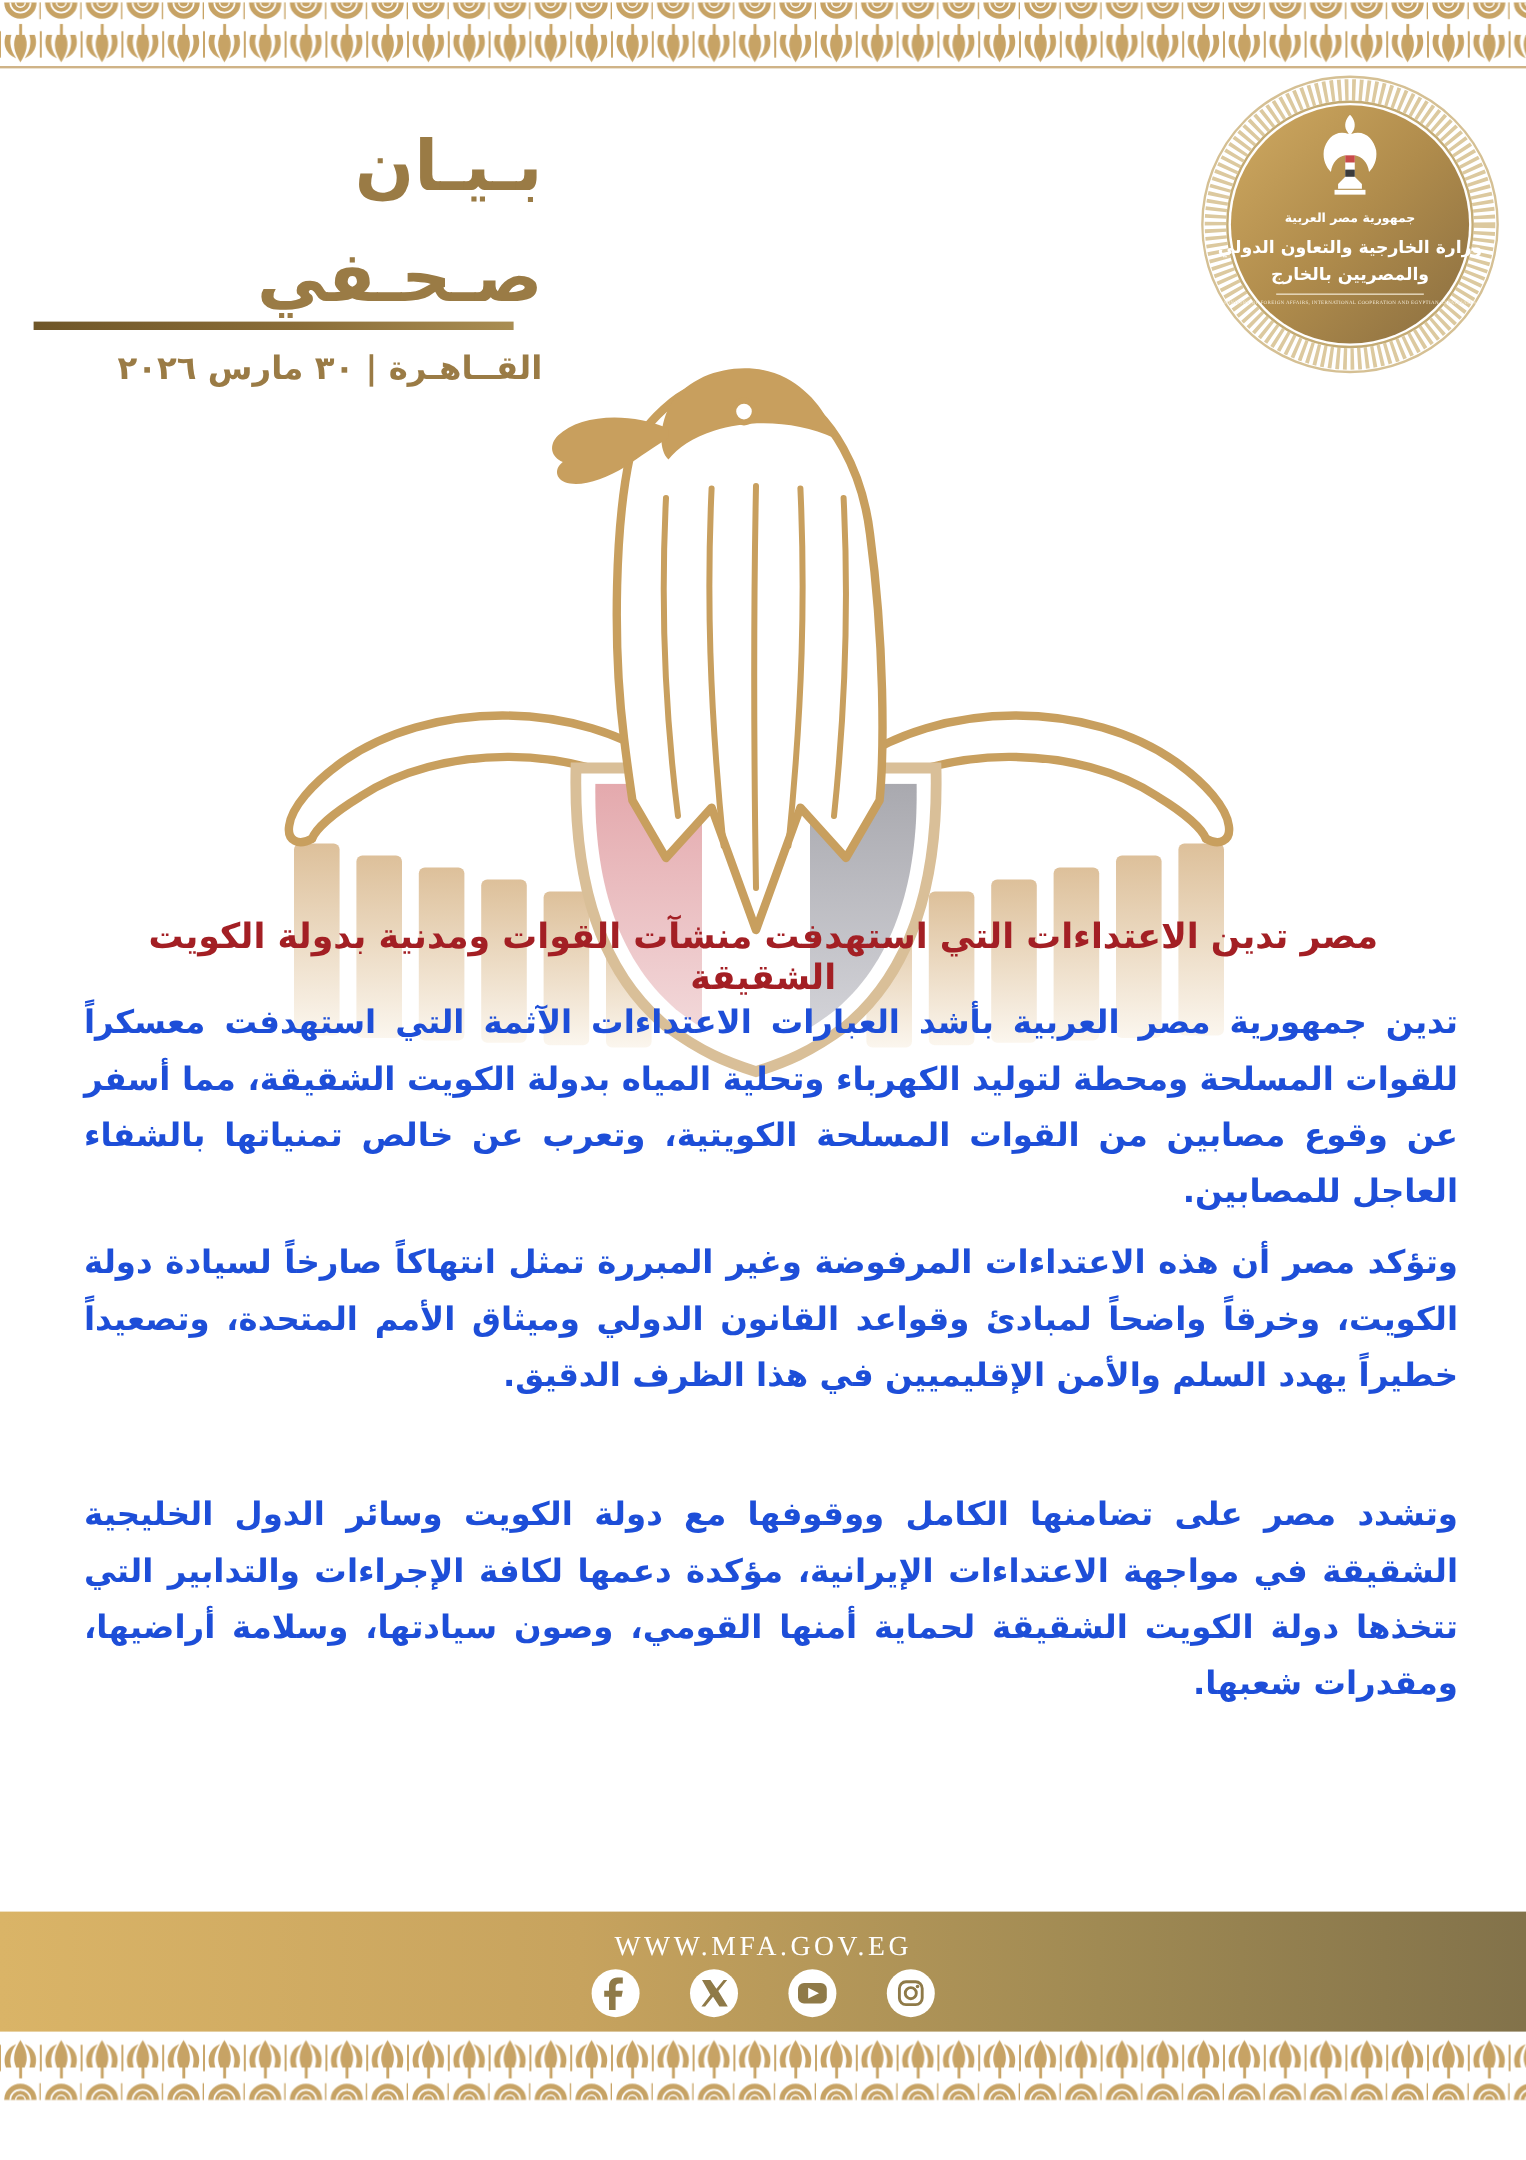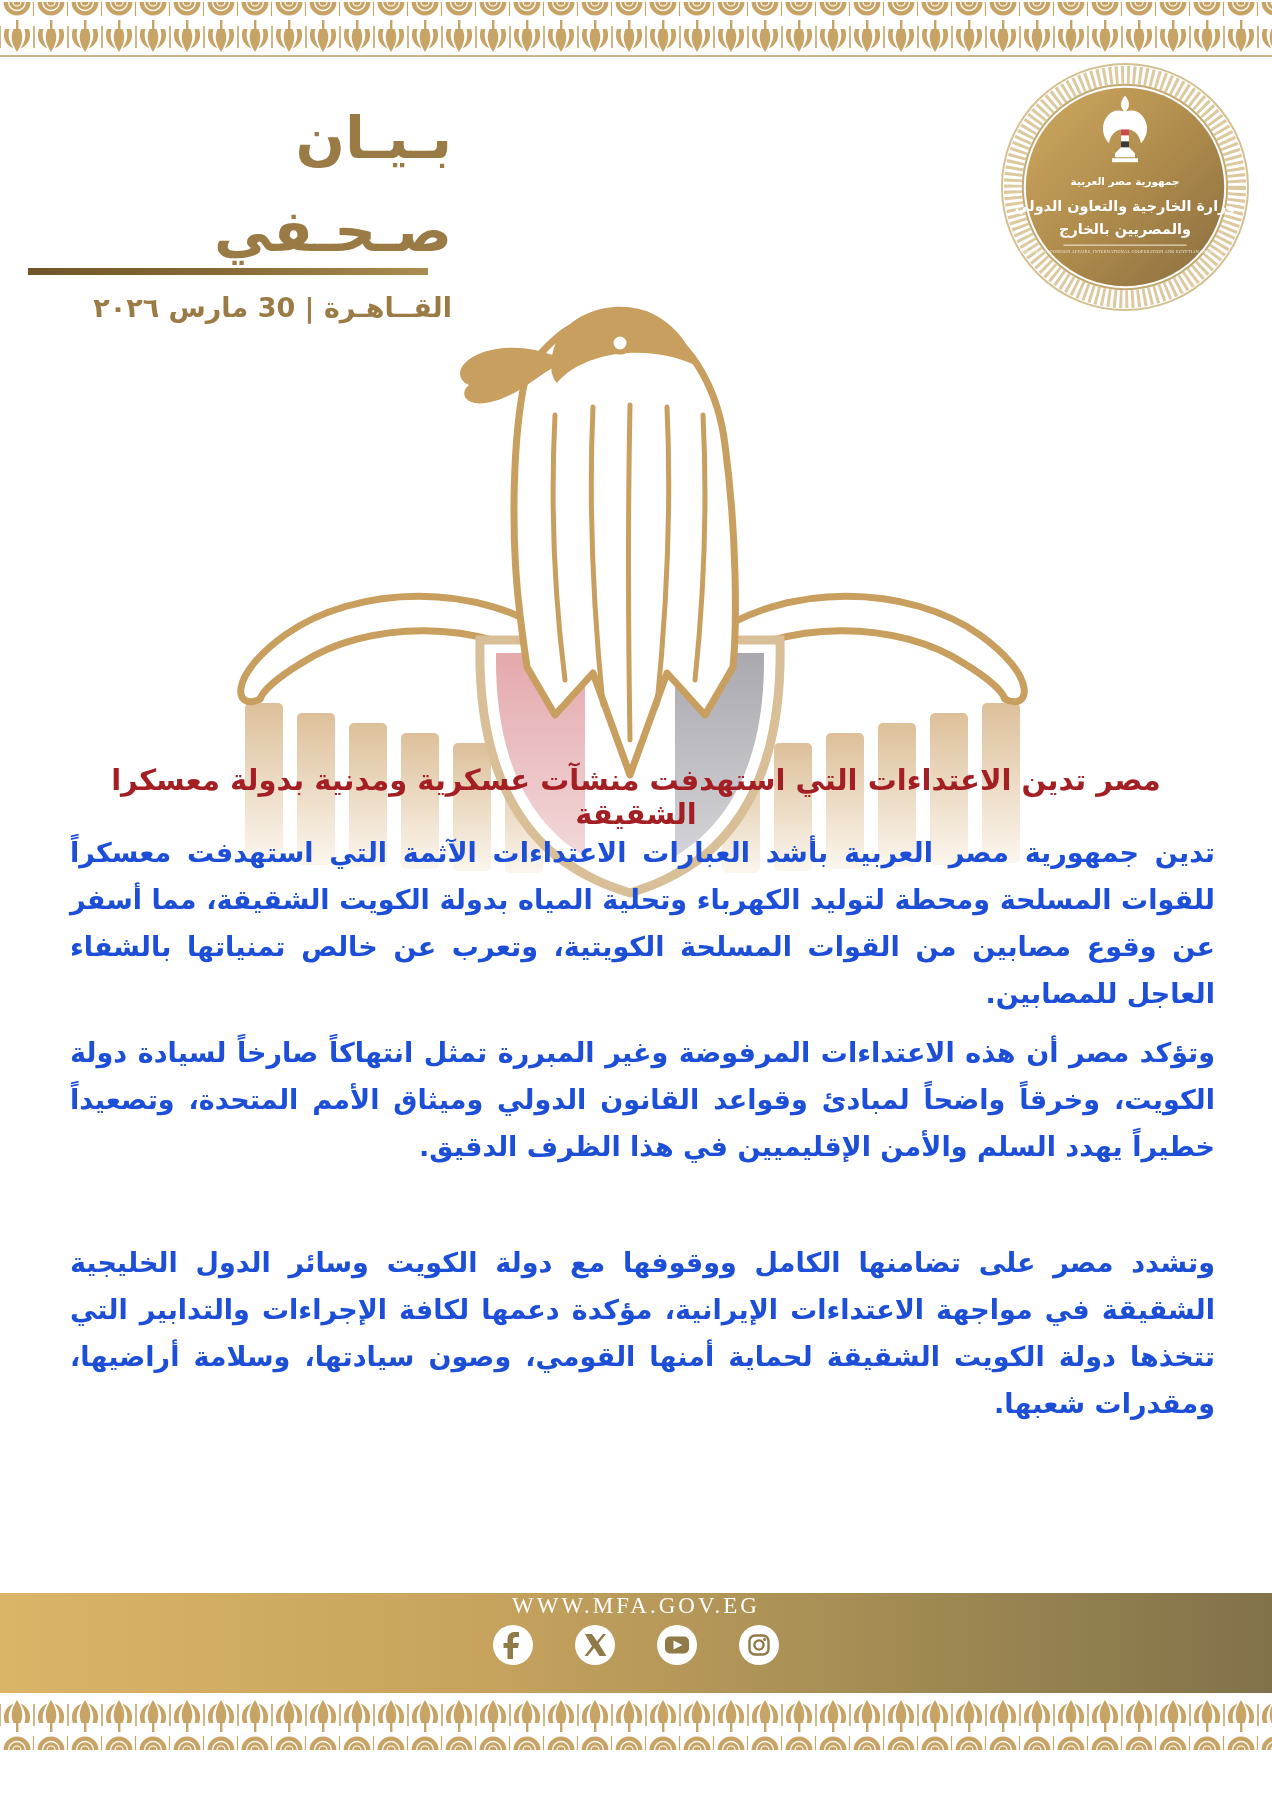--- a/index.html
+++ b/index.html
@@ -42,21 +42,21 @@
   .para-1 { top:830px; }
   .para-2 { top:1030px; }
   .para-3 { top:1240px; }
   
   .footer-bar {
     position:absolute; left:0; top:1593px; width:1272px; height:100px; z-index:2;
     background:linear-gradient(90deg,#dab467 0%, #c7a35e 38%, #a08a53 72%, #82724a 100%);
     text-align:center;
   }
   .footer-url {
-    margin-top:0; font-family:"Liberation Serif", serif;
+    margin-top:16px; font-family:"Liberation Serif", serif;
     font-size:23px; letter-spacing:3px; color:#ffffff; font-weight:normal;
   }
   .footer-icons { margin-top:3px; height:46px; }
   .footer-icons svg { vertical-align:top; }
 </style>
 </head>
 <body>
 
 <div id="page">
 
@@ -76,21 +76,21 @@
           <rect x="32.9" y="38" width="2.2" height="14" fill="#c7a365"></rect>
         </pattern>
       </defs>
       <rect x="0" y="0" width="1272" height="54" fill="url(#friezeT)"></rect>
     </svg>
   </div>
   <div class="frieze-line-top"></div>
 
   <div class="press-block">
     <div class="press-title">بـيـان صـحـفي</div>
-    <div class="press-date">القــاهـرة | 30 مارس ٢٠٢٦</div>
+    <div class="press-date">القــاهـرة | ٣٠ مارس ٢٠٢٦</div>
   </div>
   <div class="header-rule"></div>
 
   <div class="seal">
     <svg viewBox="-130 -130 260 260" width="258" height="258" xmlns="http://www.w3.org/2000/svg">
       <defs>
         <linearGradient id="sealGrad" x1="0" y1="0" x2="1" y2="1">
           <stop offset="0" stop-color="#cfa961"></stop>
           <stop offset="0.5" stop-color="#b08c4c"></stop>
           <stop offset="1" stop-color="#8a6e40"></stop>
@@ -176,21 +176,21 @@
           <path d="M330 130 C326 210 328 300 340 395"></path>
           <path d="M368 122 C364 210 366 300 378 420"></path>
           <path d="M405 120 C403 220 403 330 405 455"></path>
           <path d="M442 122 C446 210 444 300 432 420"></path>
           <path d="M478 130 C482 210 480 300 470 395"></path>
         </g>
       </g>
     </svg>
   </div>
 
-  <div class="headline" dir="rtl">مصر تدين الاعتداءات التي استهدفت منشآت عسكرية ومدنية بدولة معسكرا الشقيقة</div>
+  <div class="headline" dir="rtl">مصر تدين الاعتداءات التي استهدفت منشآت القوات ومدنية بدولة الكويت الشقيقة</div>
 
   <p class="para para-1">تدين جمهورية مصر العربية بأشد العبارات الاعتداءات الآثمة التي استهدفت معسكراً للقوات المسلحة ومحطة لتوليد الكهرباء وتحلية المياه بدولة الكويت الشقيقة، مما أسفر عن وقوع مصابين من القوات المسلحة الكويتية، وتعرب عن خالص تمنياتها بالشفاء العاجل للمصابين.</p>
   <p class="para para-3">وتشدد مصر على تضامنها الكامل ووقوفها مع دولة الكويت وسائر الدول الخليجية الشقيقة في مواجهة الاعتداءات الإيرانية، مؤكدة دعمها لكافة الإجراءات والتدابير التي تتخذها دولة الكويت الشقيقة لحماية أمنها القومي، وصون سيادتها، وسلامة أراضيها، ومقدرات شعبها.</p>
   <p class="para para-2">وتؤكد مصر أن هذه الاعتداءات المرفوضة وغير المبررة تمثل انتهاكاً صارخاً لسيادة دولة الكويت، وخرقاً واضحاً لمبادئ وقواعد القانون الدولي وميثاق الأمم المتحدة، وتصعيداً خطيراً يهدد السلم والأمن الإقليميين في هذا الظرف الدقيق.</p>
 
   <div class="footer-bar">
     <div class="footer-url">WWW.MFA.GOV.EG</div>
     <div class="footer-icons">
       <svg width="360" height="46" viewBox="0 0 360 46" xmlns="http://www.w3.org/2000/svg">
 

